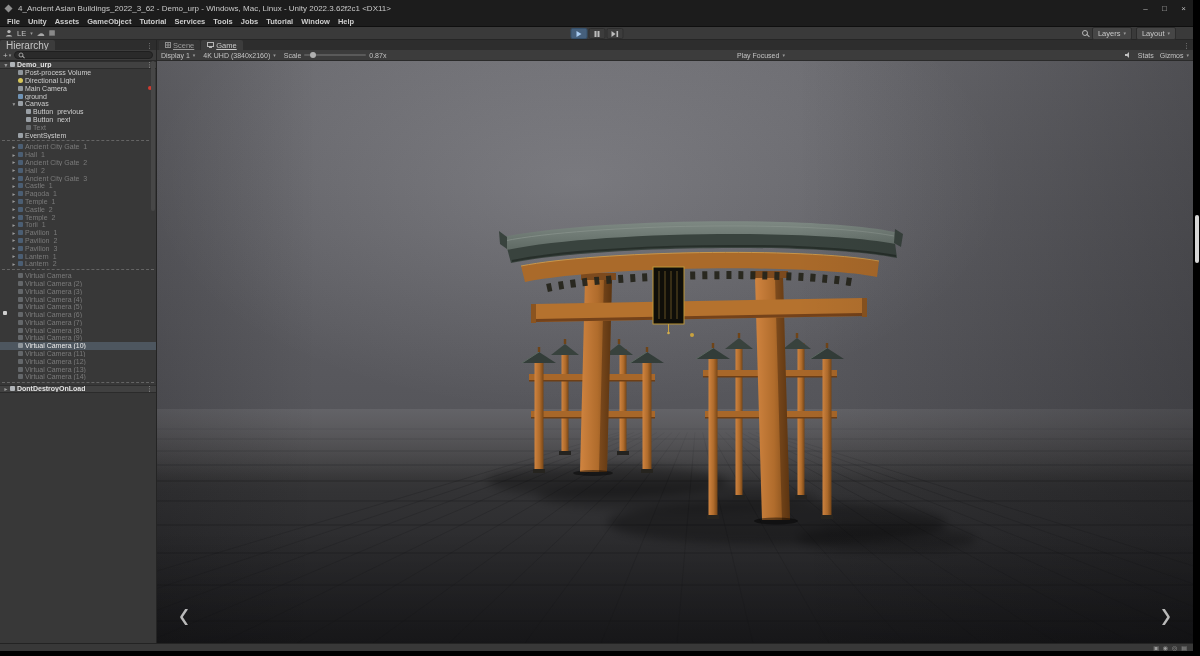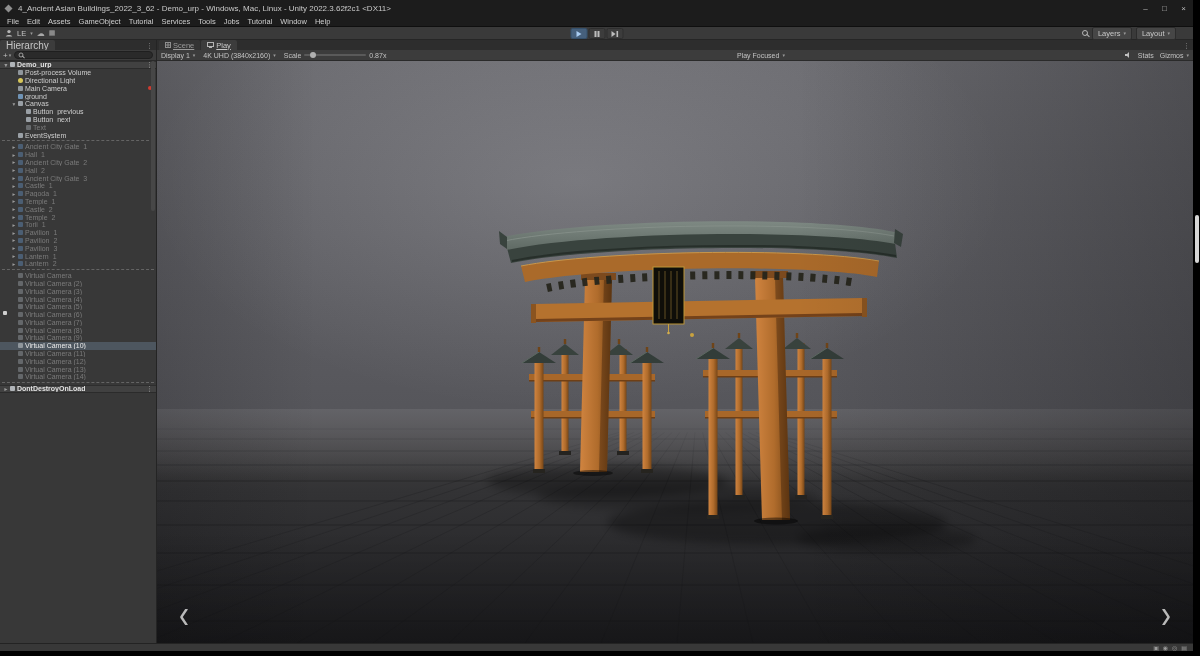--- a/index.html
+++ b/index.html
@@ -14,21 +14,21 @@
   .titlebar .logo { margin:0 5px 0 4px; display:flex; }
   .title-text { white-space:nowrap; overflow:hidden; }
   .win-btns { margin-left:auto; display:flex; }
   .win-btn { width:19px; height:16px; display:flex; align-items:center; justify-content:center;
              color:#bdbdbd; font-size:8px; }
 
   
   .menubar { height:11px; background:#1c1c1c; border-bottom:1px solid #0f0f0f;
              display:flex; align-items:center; font-size:7.5px; color:#cecece;
              padding-left:3px; flex:none; }
-  .menu-item { padding:0 4px; }
+  .menu-item { padding:0 4px;font-weight:bold; }
 
   
   .toolbar { height:13px; background:#3a3a3a; border-bottom:1px solid #262626;
              display:flex; align-items:center; font-size:7.5px; color:#c4c4c4;
              position:relative; flex:none; }
   .tb-left { display:flex; align-items:center; gap:4px; margin-left:5px; }
   .caret { font-size:5px; color:#9a9a9a; }
   .play-cluster { position:absolute; left:50%; top:1px; transform:translateX(-50%);
                   display:flex; gap:1px; }
   .tb-btn { height:11px; min-width:17px; background:#3c3c3c; border:1px solid #2e2e2e;
@@ -131,21 +131,21 @@
     <span class="title-text">4_Ancient Asian Buildings_2022_3_62 - Demo_urp - Windows, Mac, Linux - Unity 2022.3.62f2c1 &lt;DX11&gt;</span>
     <span class="win-btns">
       <span class="win-btn">–</span>
       <span class="win-btn">□</span>
       <span class="win-btn close">×</span>
     </span>
   </div>
 
   <div class="menubar">
       <span class="menu-item">File</span>
-      <span class="menu-item">Edit</span>
+      <span class="menu-item">Unity</span>
       <span class="menu-item">Assets</span>
       <span class="menu-item">GameObject</span>
       <span class="menu-item">Tutorial</span>
       <span class="menu-item">Services</span>
       <span class="menu-item">Tools</span>
       <span class="menu-item">Jobs</span>
       <span class="menu-item">Tutorial</span>
       <span class="menu-item">Window</span>
       <span class="menu-item">Help</span>
     </div>
@@ -483,21 +483,21 @@
               <line x1="3" y1="0.5" x2="3" y2="5.5" stroke="#8f8f8f"></line>
               <line x1="0.5" y1="3" x2="5.5" y2="3" stroke="#8f8f8f"></line>
             </svg>
           <span>Scene</span>
         </span>
         <span class="main-tab active">
           <svg width="7" height="6">
               <rect x="0.5" y="0.5" width="6" height="4" fill="none" stroke="#b5b5b5"></rect>
               <line x1="2" y1="5.5" x2="5" y2="5.5" stroke="#b5b5b5"></line>
             </svg>
-          <span>Play</span>
+          <span>Game</span>
         </span>
         <span class="strip-menu">⋮</span>
       </div>
 
       <div class="game-toolbar">
         <span class="gt-dd">
           <span>Display 1</span>
           <span class="caret">▾</span>
         </span>
         <span class="gt-dd">

